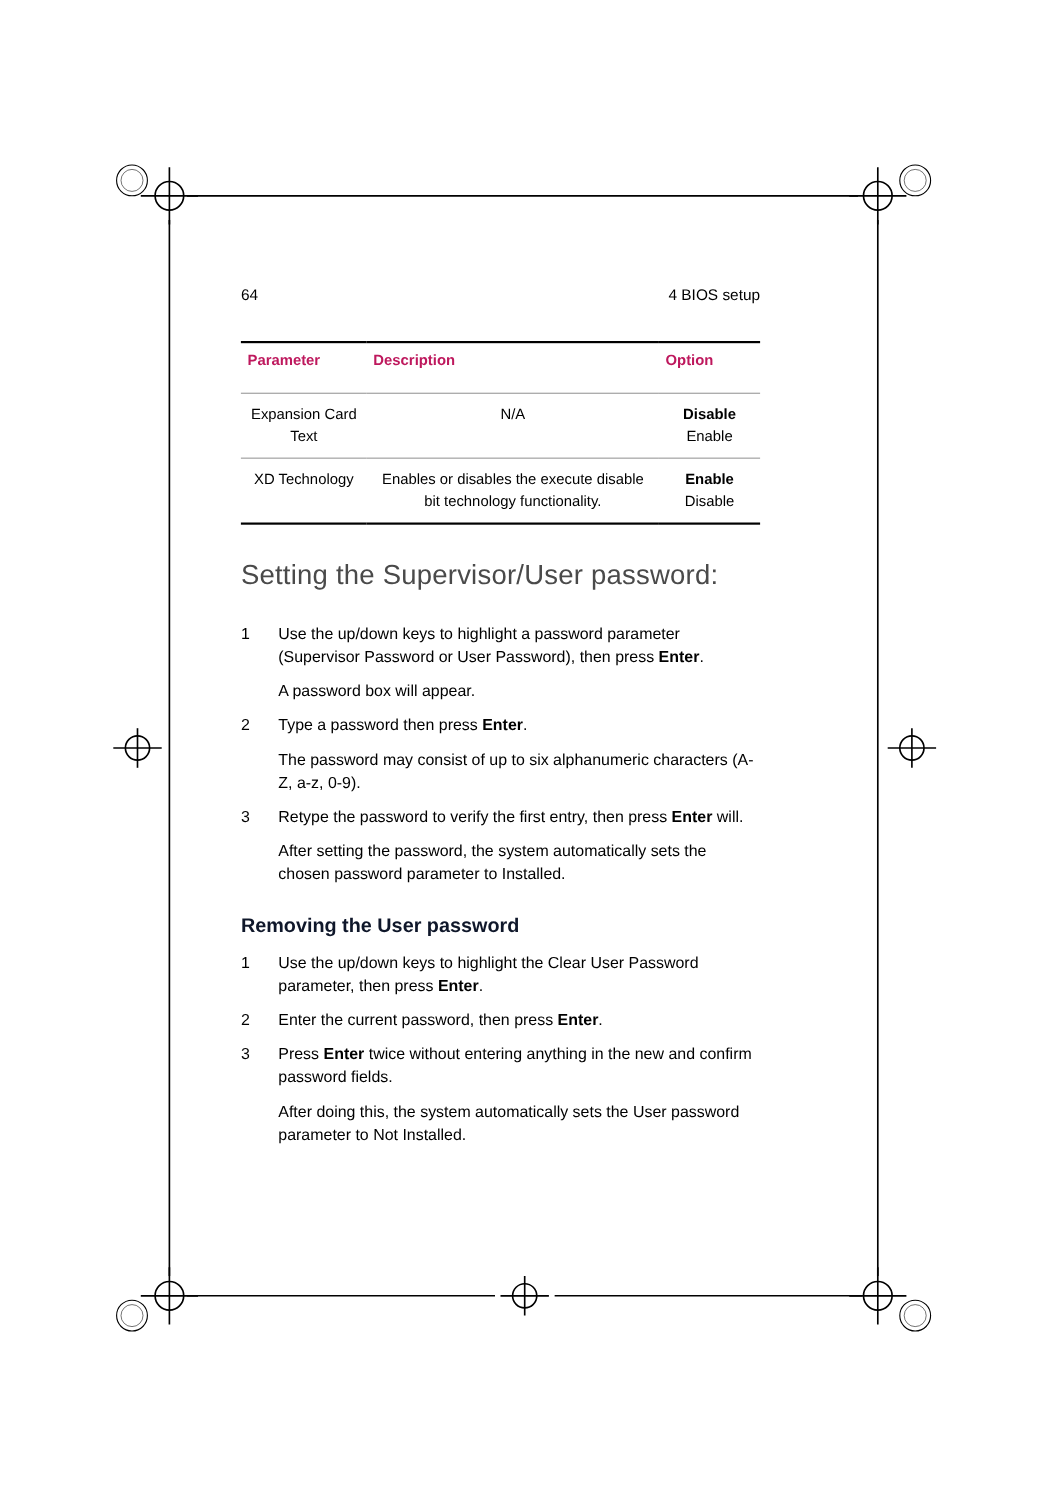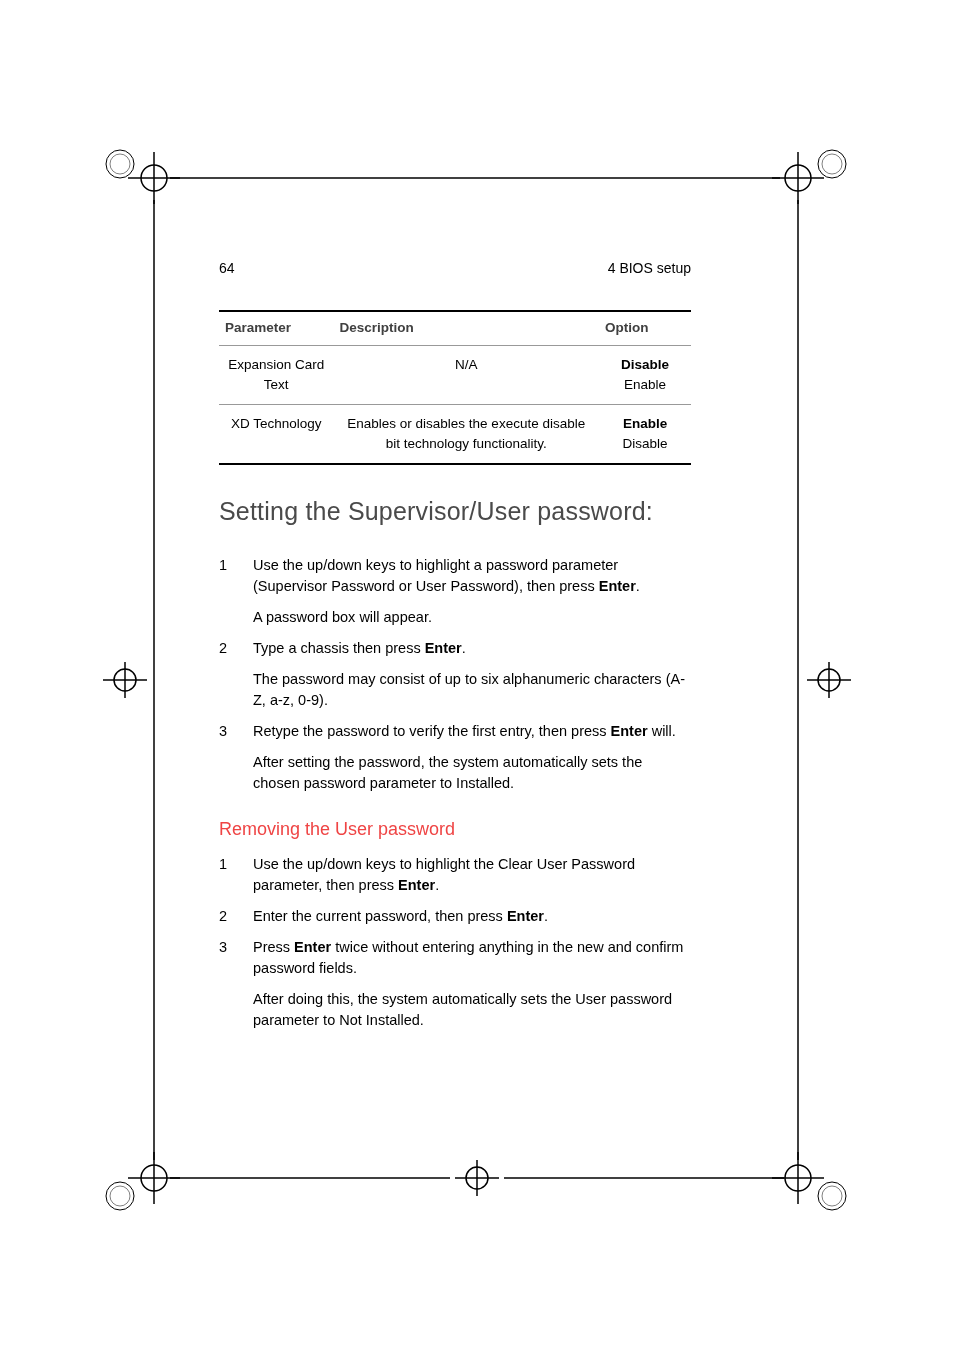--- a/index.html
+++ b/index.html
@@ -28,24 +28,24 @@
     margin-bottom: 34px;
   }
   table {
     width: 100%;
     border-collapse: collapse;
     font-size: 13.5px;
   }
   thead th {
     text-align: left;
     font-weight: 700;
-    color: #404040;
+    color: #be185d;
     border-top: 2px solid #000;
     border-bottom: 1px solid #999;
-    padding: 8px 6px 10px 6px;
+    padding: 8px 6px 22px 6px;
     vertical-align: top;
   }
   tbody td {
     border-bottom: 1px solid #999;
     padding: 9px 6px 10px 6px;
     vertical-align: top;
     line-height: 1.45;
     text-align: center;
   }
   tbody tr:last-child td {
@@ -57,22 +57,22 @@
   h2.section {
     font-size: 25px;
     font-weight: 300;
     color: #4a4a4a;
     margin-top: 32px;
     margin-bottom: 29px;
     letter-spacing: 0.2px;
   }
   h3.subsection {
     font-size: 18px;
-    font-weight: 400;
-    color: #ef4444;
+    font-weight: 700;
+    color: #0f172a;
     margin-top: 25px;
     margin-bottom: 14px;
   }
   ol {
     list-style: none;
     padding-left: 0;
   }
   ol > li {
     display: flex;
     margin-bottom: 10px;
@@ -204,21 +204,21 @@
     <li>
       <span class="num">1</span>
       <div class="txt">
         <p><span>Use the up/down keys to highlight a password parameter (Supervisor Password or User Password), then press </span><b>Enter</b><span>.</span></p>
         <p>A password box will appear.</p>
       </div>
     </li>
     <li>
       <span class="num">2</span>
       <div class="txt">
-        <p><span>Type a chassis then press </span><b>Enter</b><span>.</span></p>
+        <p><span>Type a password then press </span><b>Enter</b><span>.</span></p>
         <p>The password may consist of up to six alphanumeric characters (A-Z, a-z, 0-9).</p>
       </div>
     </li>
     <li>
       <span class="num">3</span>
       <div class="txt">
         <p><span>Retype the password to verify the first entry, then press </span><b>Enter</b><span> will.</span></p>
         <p>After setting the password, the system automatically sets the chosen password parameter to Installed.</p>
       </div>
     </li>

